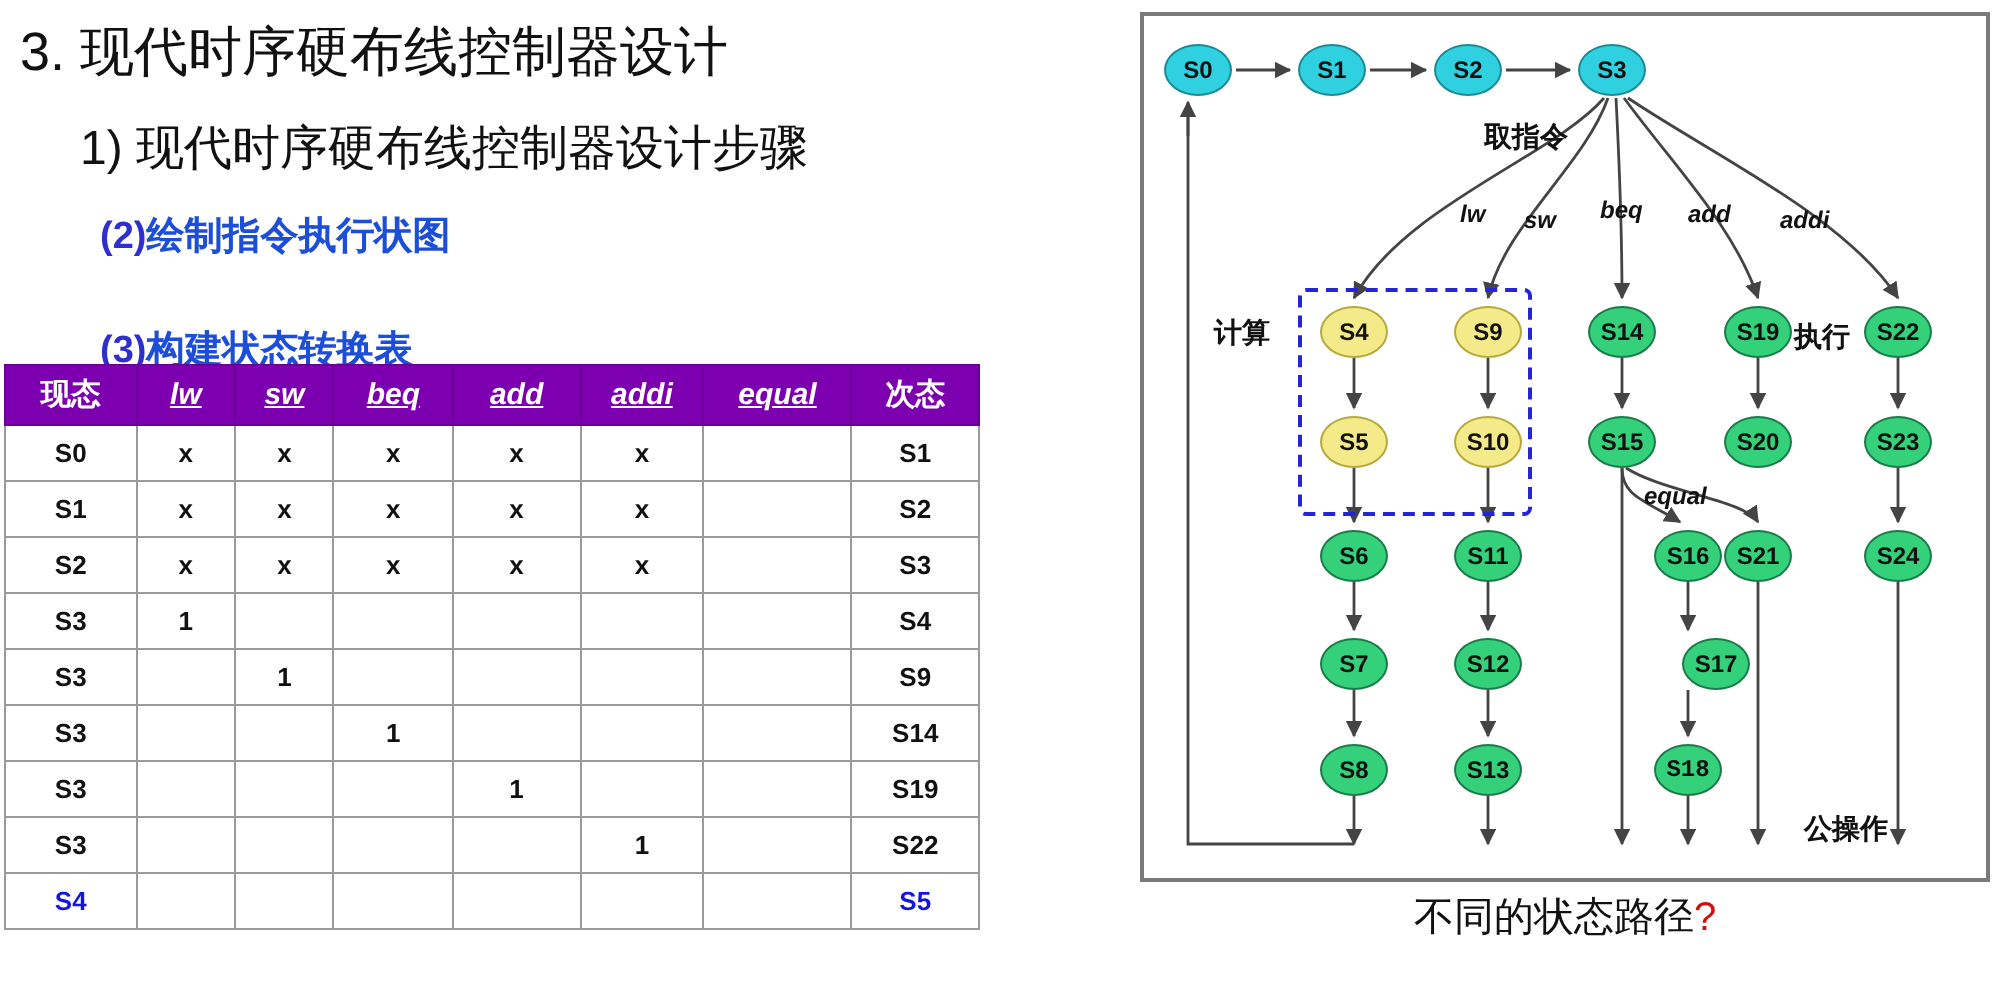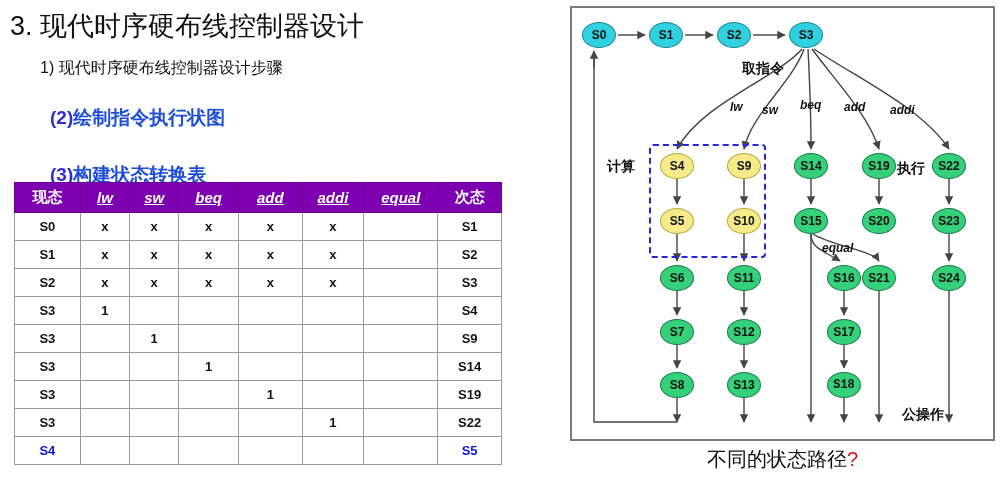--- a/index.html
+++ b/index.html
@@ -13,34 +13,34 @@
   
   #left{
     position:absolute;left:0;top:0;width:530px;height:499px;
   }
   #title{
     position:absolute;left:10px;top:8px;
     font-size:27px;color:#111;letter-spacing:0px;
   }
   #step{
     position:absolute;left:40px;top:58px;
-    font-size:16px;color:#111;
+    font-size:24px;color:#111;
   }
   #sub2{
     position:absolute;left:50px;top:105px;
     font-size:19px;color:#2f2fd0;font-weight:bold;
   }
   #sub3{
     position:absolute;left:50px;top:134px;
     font-size:19px;color:#2f2fd0;font-weight:bold;margin-top:28px;
   }
   #sub2 .b,#sub3 .b{color:#1d4ed8;}
   
   #tablewrap{
-    position:absolute;left:14px;top:182px;width:488px;
+    position:absolute;left:2px;top:182px;width:488px;
   }
   table{
     border-collapse:collapse;width:488px;
     table-layout:fixed;
   }
   th,td{
     border:1px solid #9a9a9a;
     height:27px;
     text-align:center;
     vertical-align:middle;
@@ -325,21 +325,21 @@
       <div class="node" style="left: 222px; top: 200px;">S15</div>
       <div class="node" style="left: 290px; top: 200px;">S20</div>
       <div class="node" style="left: 360px; top: 200px; text-align: center;">S23</div>
       <div class="node" style="left: 88px; top: 257px;">S6</div>
       <div class="node" style="left: 155px; top: 257px;">S11</div>
       <div class="node" style="left: 255px; top: 257px;">S16</div>
       <div class="node" style="left: 290px; top: 257px;">S21</div>
       <div class="node" style="left: 360px; top: 257px;">S24</div>
       <div class="node" style="left: 88px; top: 311px;">S7</div>
       <div class="node" style="left: 155px; top: 311px;">S12</div>
-      <div class="node" style="left: 255px; top: 311px;">S17</div>
+      <div class="node" style="left: 269px; top: 311px;">S17</div>
       <div class="node" style="left: 88px; top: 364px;">S8</div>
       <div class="node" style="left: 155px; top: 364px;">S13</div>
       <div class="node" style="left: 255px; top: 364px; font-family: Liberation Mono, monospace;">S18</div>
     </div>
 </div>
 
 <div id="rightcaption">
   <div>
     <span>不同的状态路径</span><span class="q">?</span>
   </div>

